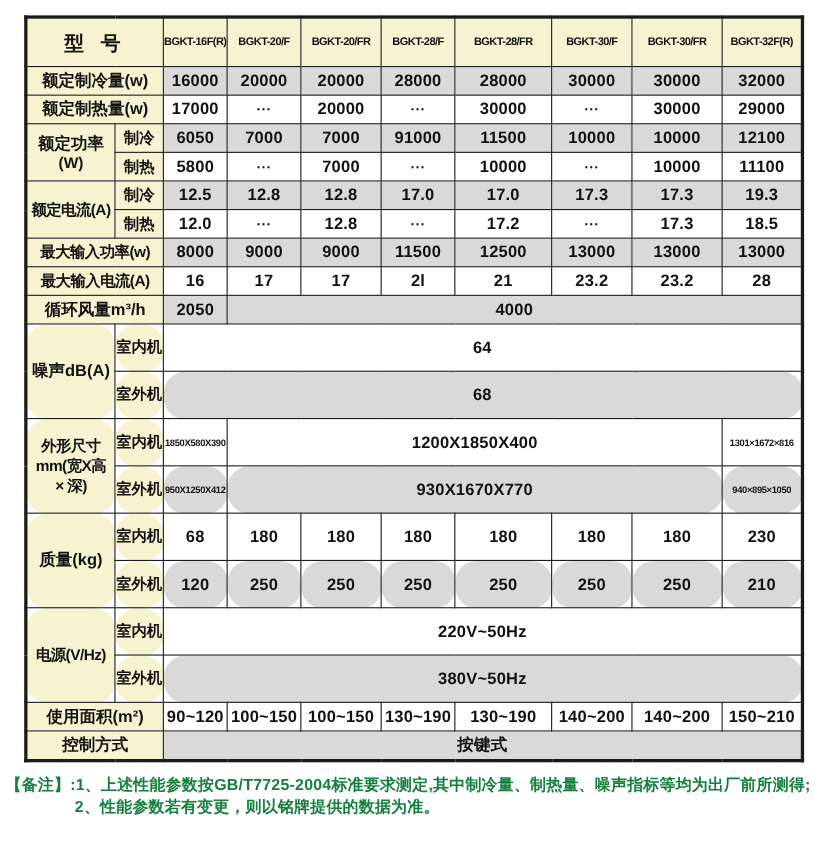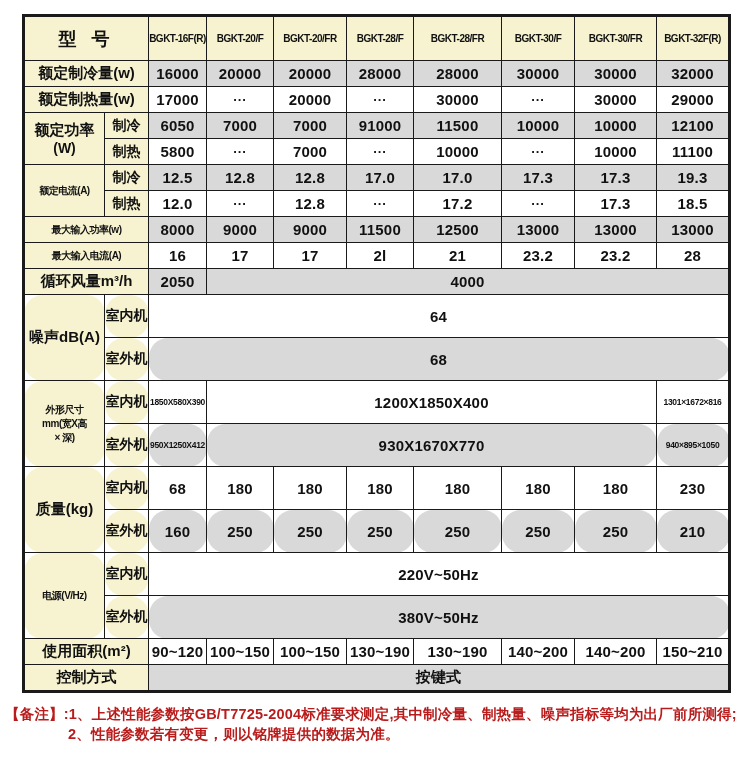--- a/index.html
+++ b/index.html
@@ -27,29 +27,29 @@
   tr.bg-white > td { background:var(--white-row,#FFFFFF); }
 
   tr.hdr-row > th { height:43px; }
   tr.h28 > th, tr.h28 > td { height:25px; }
   tr.h45 > th, tr.h45 > td { height:42px;border-radius:19px; }
 
   th.model { font-size:10px; letter-spacing:-0.5px; font-weight:700;margin-left:23px; }
   th.lbl-head { font-size:18px; letter-spacing:5px; }
   th.sub { font-size:14px; letter-spacing:0; }
   th.lbl { font-size:15px; }
-  th.lbl-sm { font-size:10px; letter-spacing:-0.5px; }
+  th.lbl-sm { font-size:14px; letter-spacing:-0.5px; }
   th .l2 { font-size:14px; font-weight:700; }
   td.small { font-size:8.5px; font-weight:600; letter-spacing:-0.3px; }
   td.dots { font-size:13px; }
 
   .notes {
     margin:11px 0 0 5px;
     font-size:14.5px; font-weight:700; line-height:20px;
-    color:#b91c1c; letter-spacing:0.2px;
+    color:#15803d; letter-spacing:0.2px;
   }
   .notes .note-line2 { margin-left:63px; }
 </style>
 </head>
 <body>
 
 <div class="page">
 
   <table class="spec">
     <colgroup>
@@ -223,21 +223,21 @@
       <td>180</td>
       <td>180</td>
       <td>180</td>
       <td>180</td>
       <td>180</td>
       <td>230</td>
     </tr>
 
     <tr class="h45 bg-grey">
       <th class="sub">室外机</th>
-      <td>160</td>
+      <td>120</td>
       <td>250</td>
       <td>250</td>
       <td>250</td>
       <td>250</td>
       <td>250</td>
       <td>250</td>
       <td>210</td>
     </tr>
 
     <tr class="h45 bg-white">

